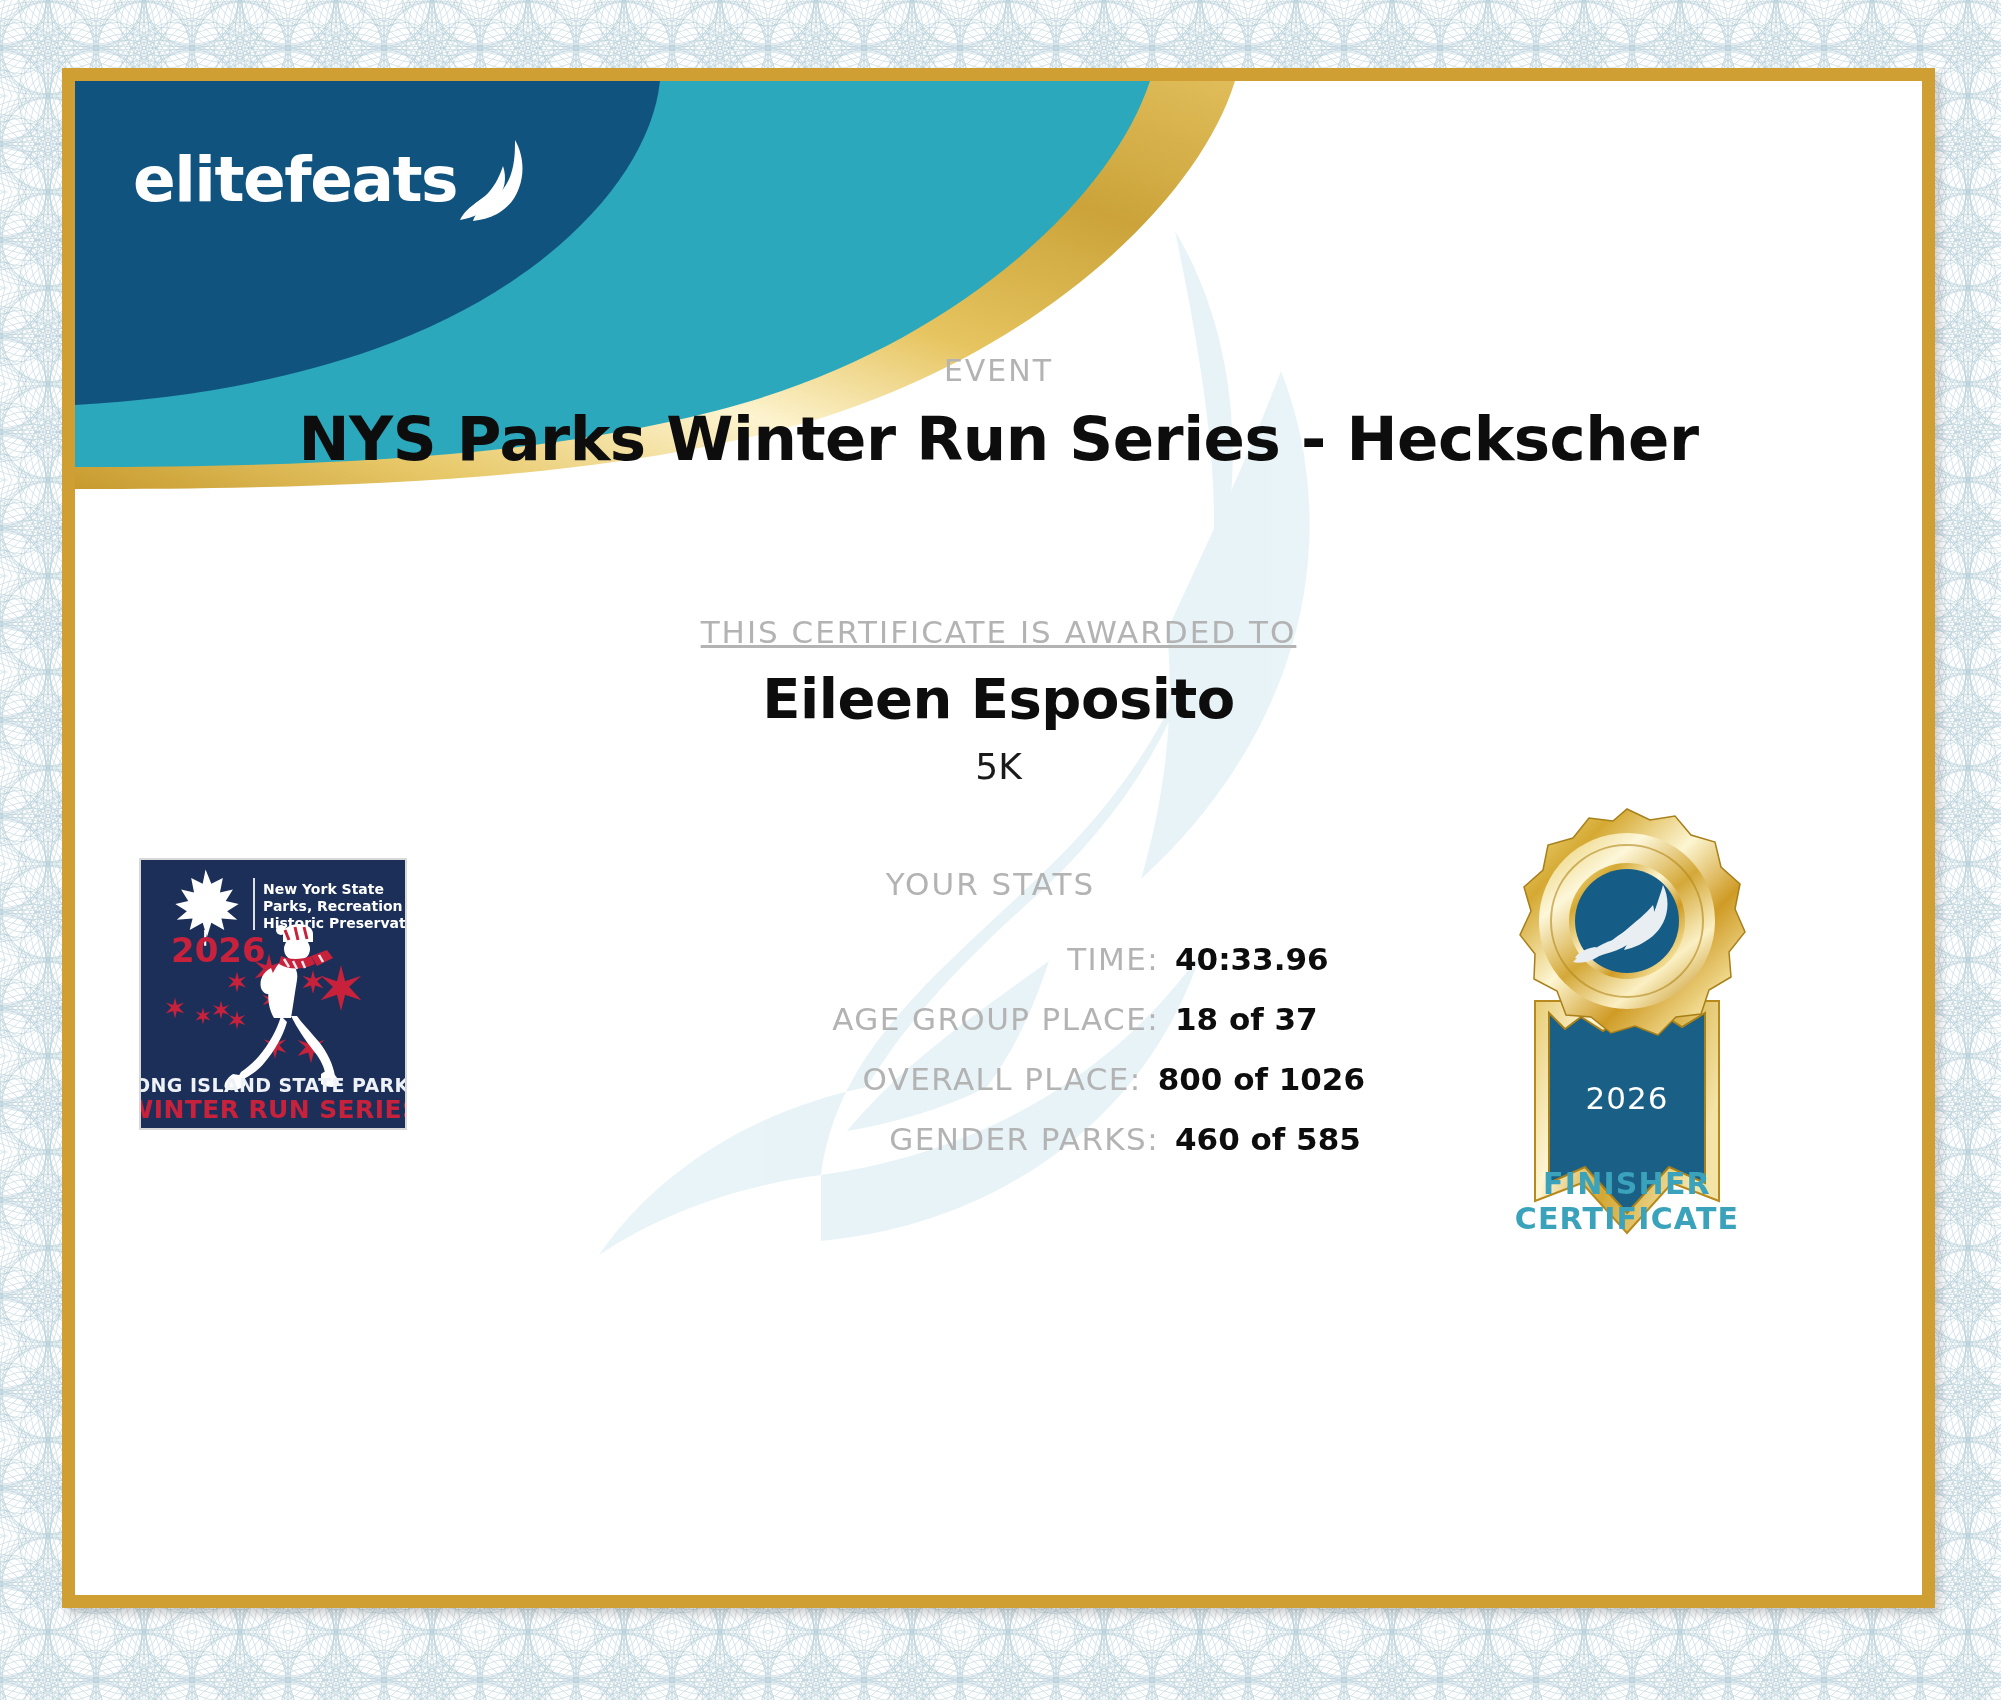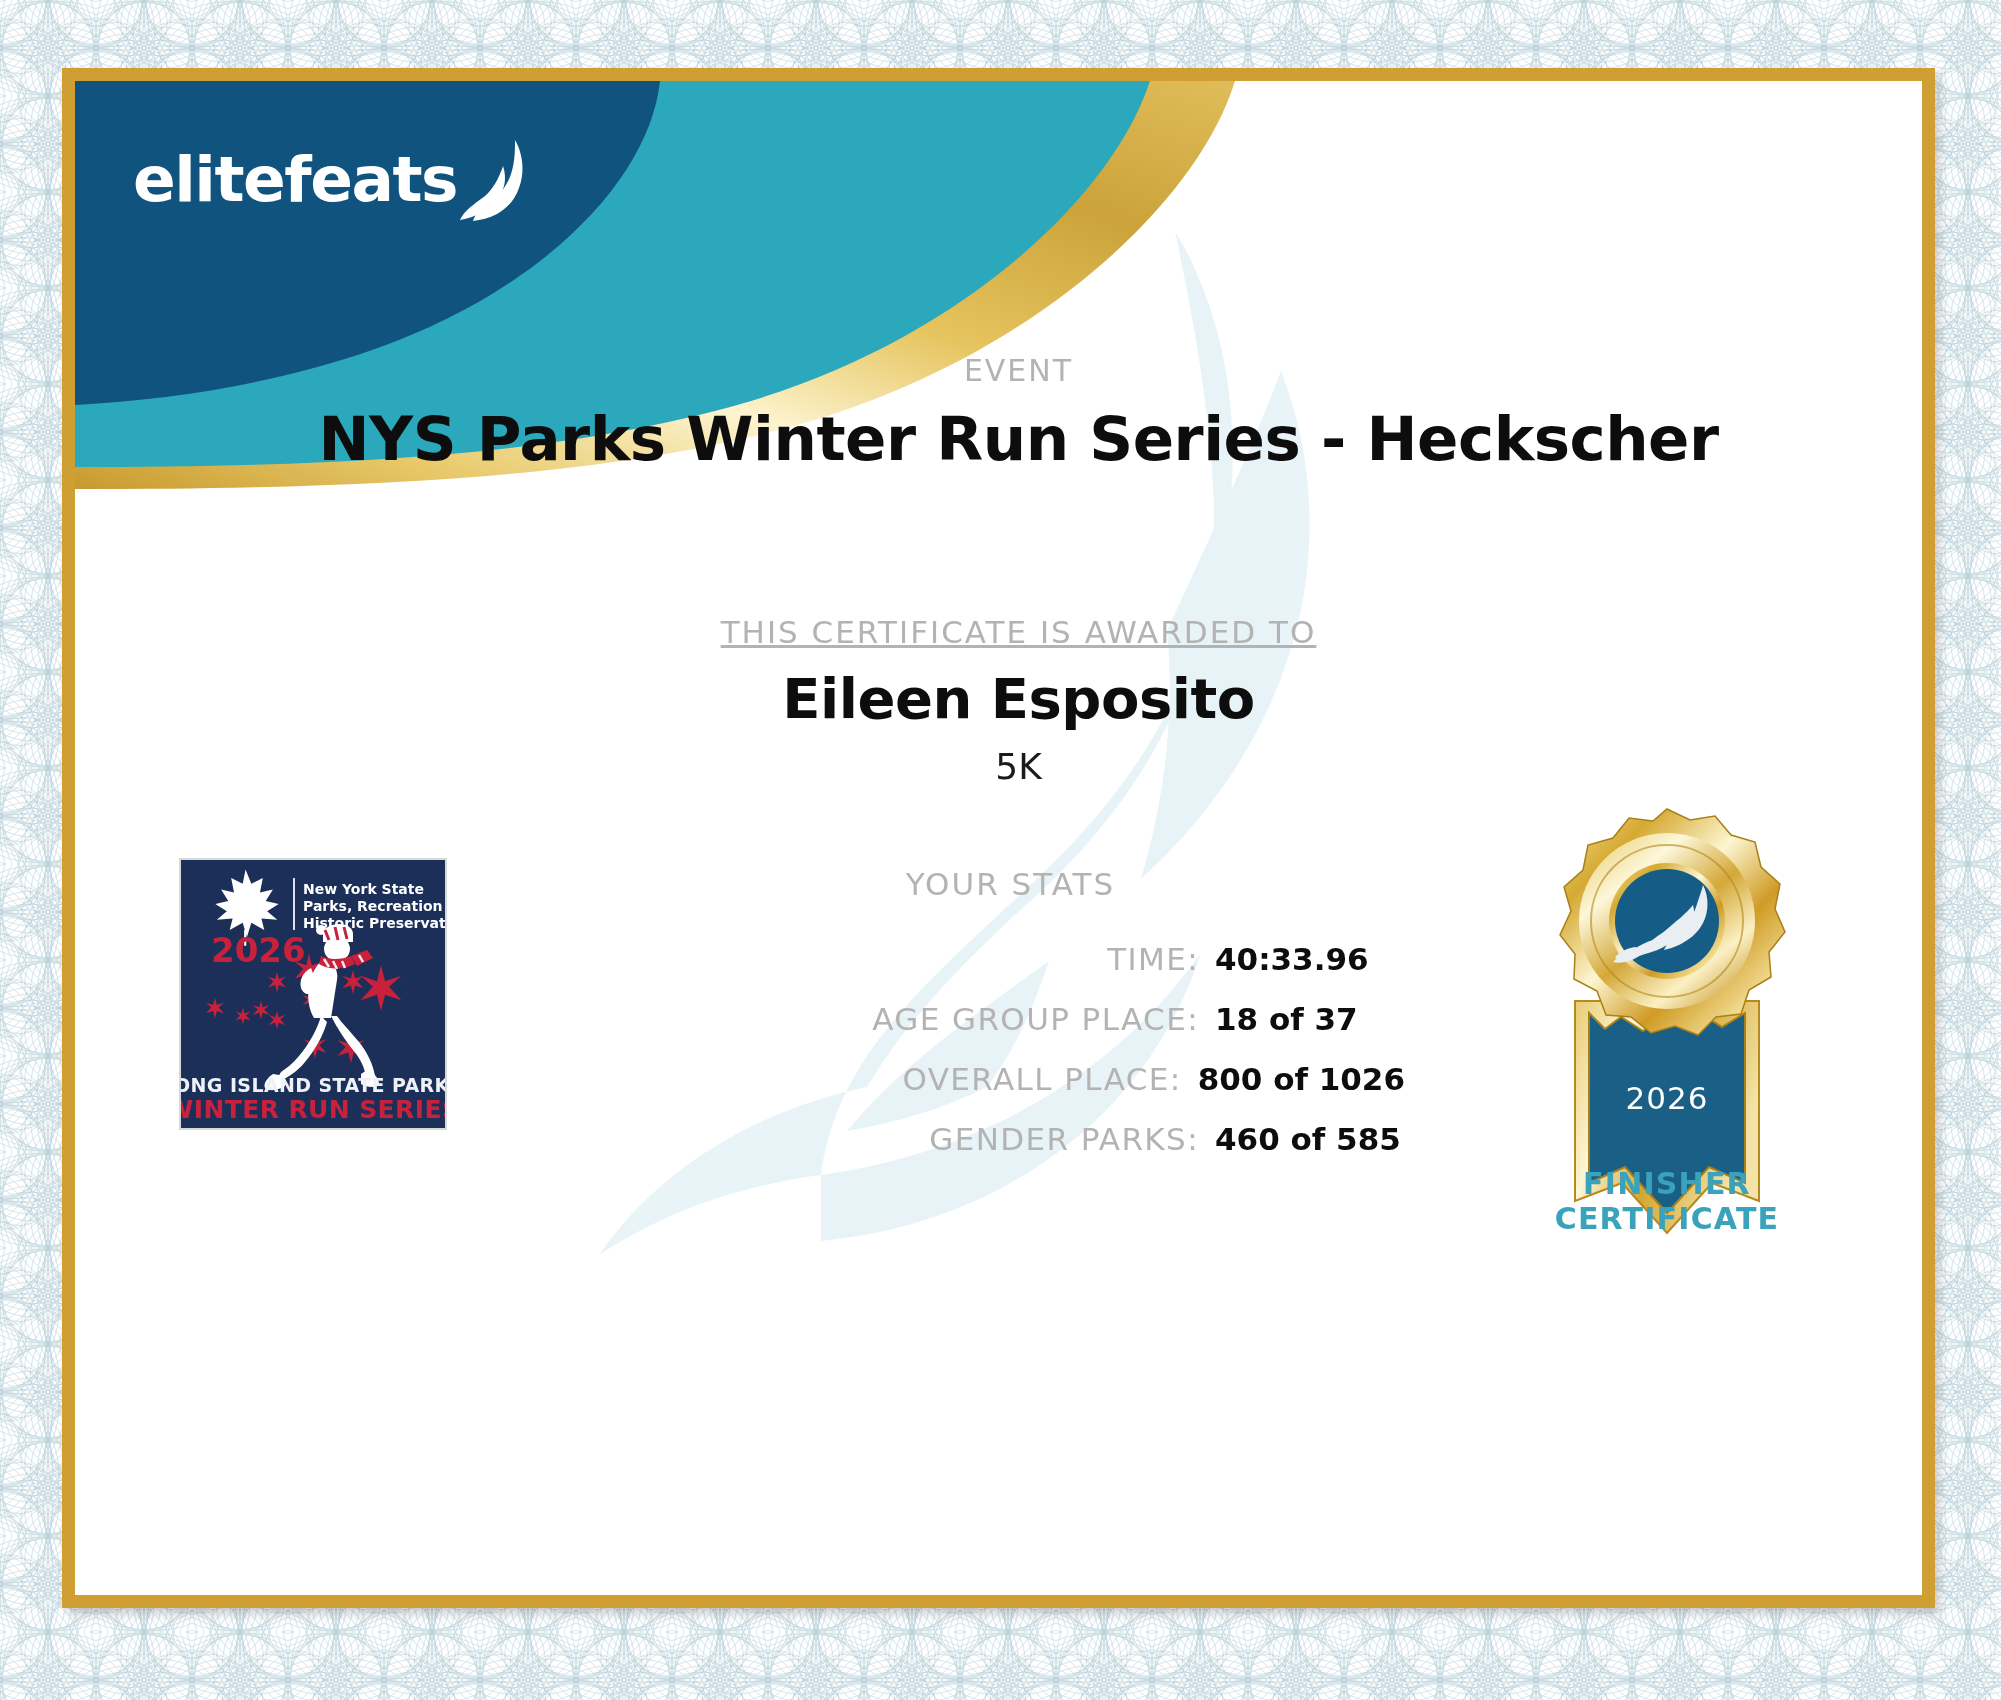--- a/index.html
+++ b/index.html
@@ -88,21 +88,20 @@
     opacity: 1;
     pointer-events: none;
     z-index: 1;
   }
 
   
   #content {
     position: absolute;
     inset: 0;
     z-index: 3;
-    margin-left: 40px;
   }
 
   .label-caps {
     font-family: "DejaVu Sans", sans-serif;
     color: #b3b3b3;
     letter-spacing: 2.0px;
     font-weight: 400;
     text-align: center;
   }
 

